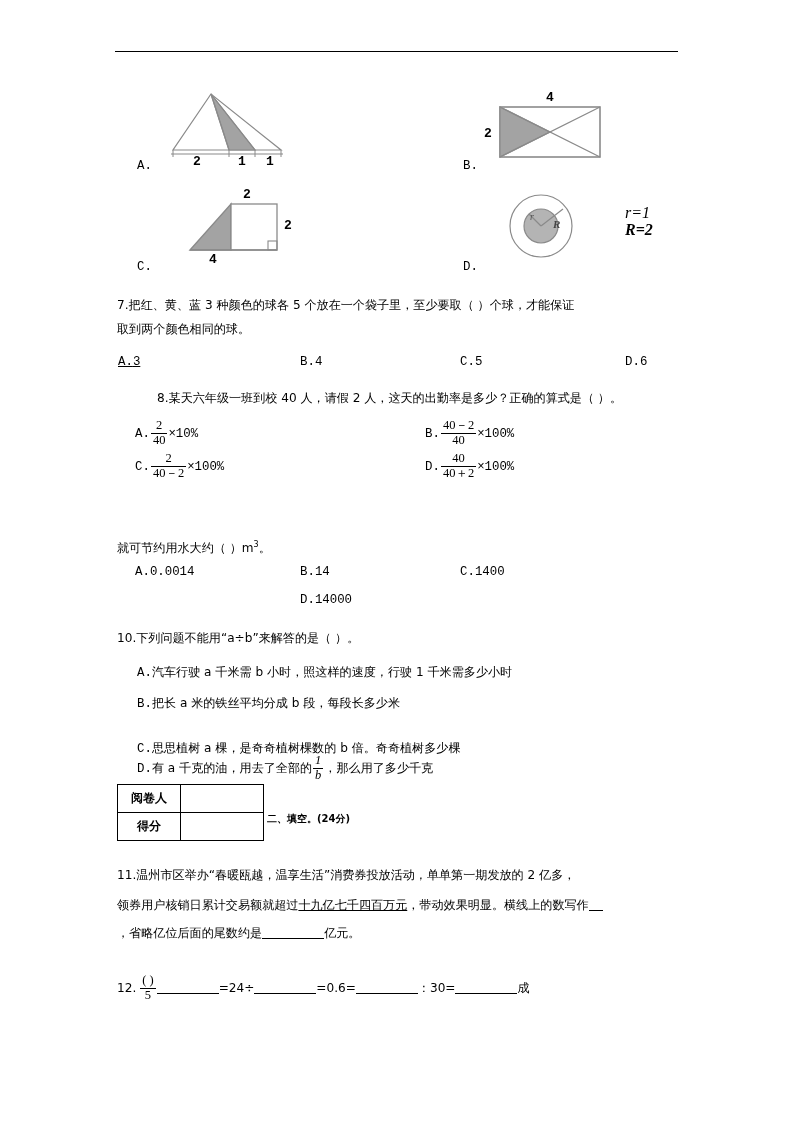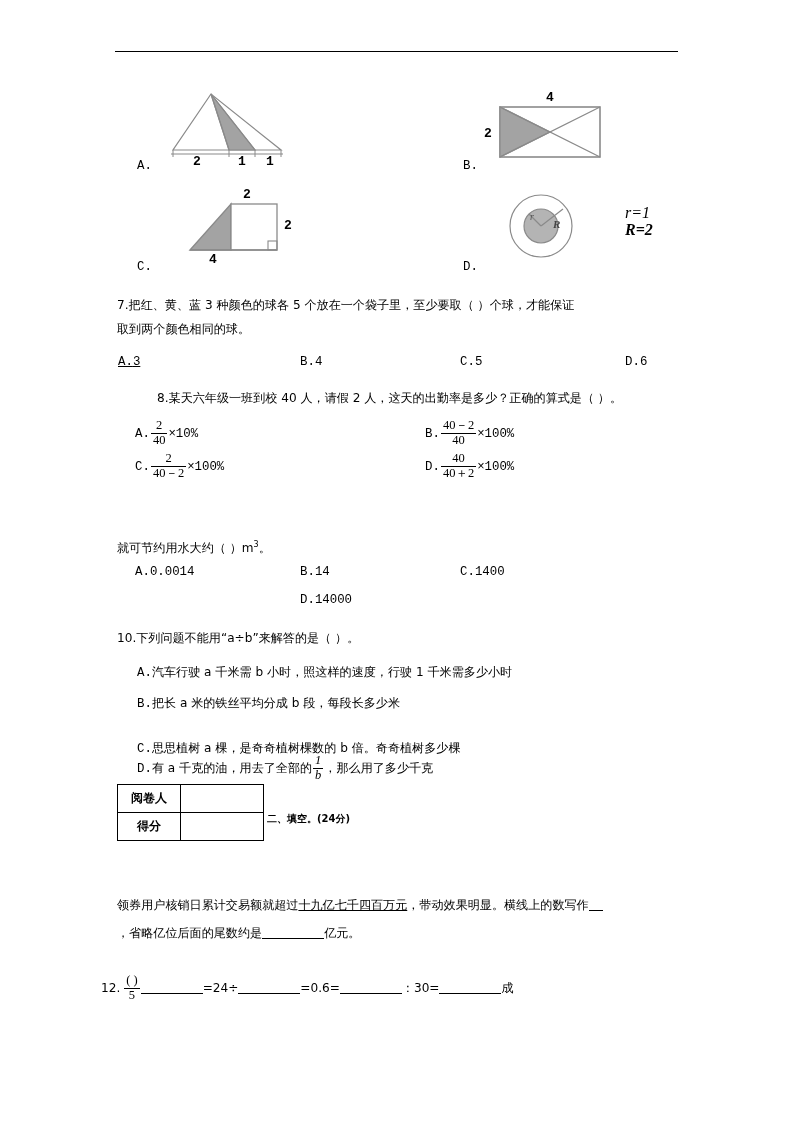--- a/index.html
+++ b/index.html
@@ -253,24 +253,27 @@
     </tr>
     <tr>
       <td class="lbl">得分</td>
       <td class="blank"></td>
     </tr>
   </tbody>
     </table>
 
   <div class="secthead" style="left:267px; top:812px;">二、填空。(24分)</div>
 
+  <div class="qtext" style="left:117px; top:860px;">
+    <span>11.</span><span>温州市区举办“春暖瓯越，温享生活”消费券投放活动，单单第一期发放的 2 亿多，</span>
+  </div>
   <div class="qtext" style="left:117px; top:890px;">
     <span>领券用户核销日累计交易额就超过</span><span class="ul">十九亿七千四百万元</span><span>，带动效果明显。横线上的数写作</span><span class="fillblank" style="width:14px;"></span>
   </div>
   <div class="qtext" style="left:117px; top:918px;">
     <span>，省略亿位后面的尾数约是</span><span class="fillblank" style="width:62px;"></span><span>亿元。</span>
   </div>
 
-  <div class="optrow" style="left:101px; top:974px; font-family:'DejaVu Sans','Liberation Sans',sans-serif; font-size:12.1px;">
+  <div class="optrow" style="left:117px; top:974px; font-family:'DejaVu Sans','Liberation Sans',sans-serif; font-size:12.1px;">
     <span>12.</span><span class="frac" style="margin-left:4px;"><span class="num">( )</span><span class="den">5</span></span><span class="fillblank" style="width:62px;"></span><span>=24÷</span><span class="fillblank" style="width:62px;"></span><span>=0.6=</span><span class="fillblank" style="width:62px;"></span><span>：30=</span><span class="fillblank" style="width:62px;"></span><span>成</span>
   </div>
 
 </div>
 
 </body></html>

